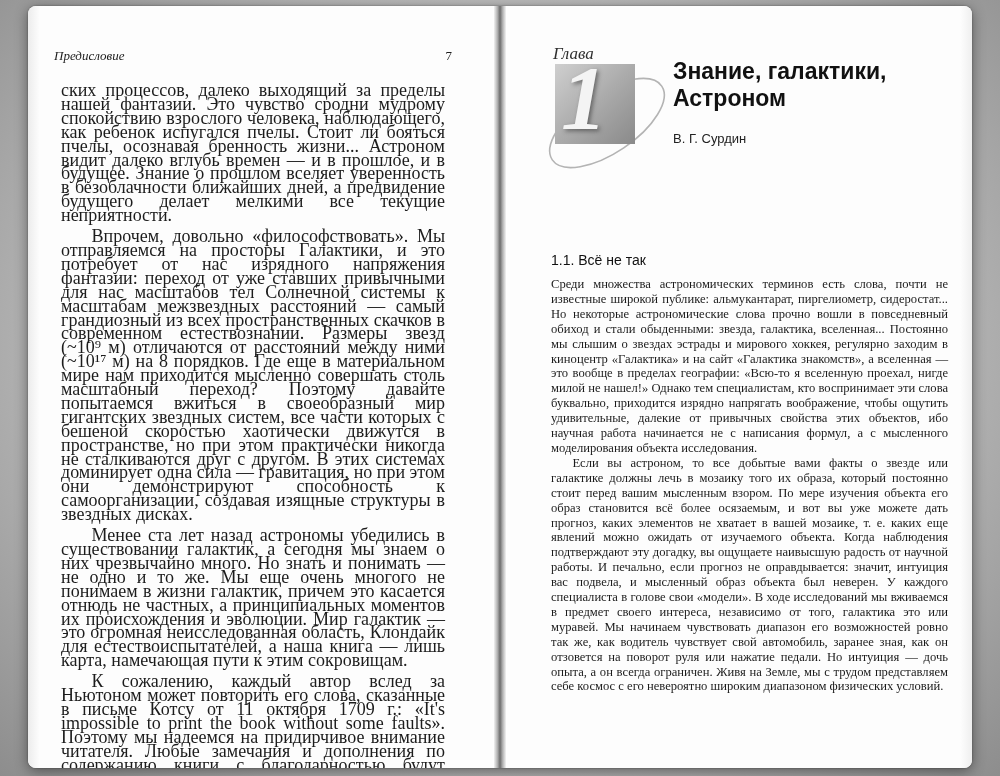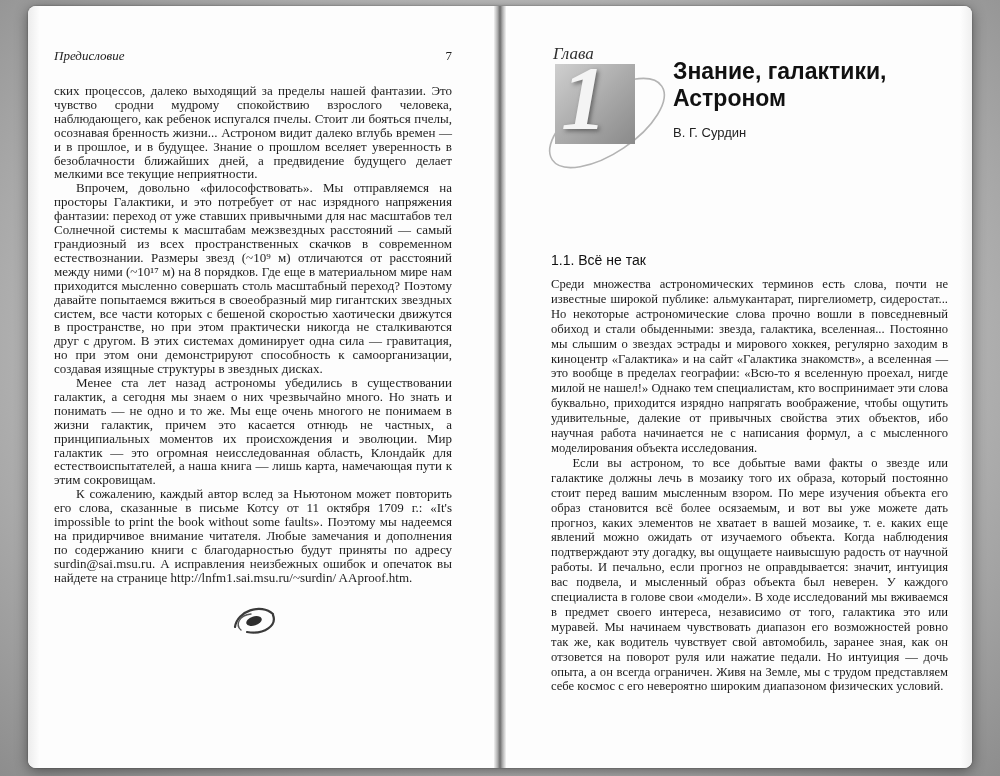--- a/index.html
+++ b/index.html
@@ -49,22 +49,22 @@
     justify-content: space-between;
     align-items: baseline;
     font-size: 13px;
     margin-bottom: 20px;
     color: #1c1c1c;
   }
   .running-head .rh-title { font-style: italic; }
   .running-head .rh-num   { font-style: normal; }
 
   .body-text p {
-    margin: 0;
-    font-size: 13px;
+    margin: 7px;
+    font-size: 18px;
     line-height: 13.9px;
     text-align: justify;
     text-indent: 1.7em;
   }
   .body-text p.noindent { text-indent: 0; }
 
   .galaxy-wrap {
     margin-top: 14px;
     text-align: center;
   }
@@ -115,21 +115,21 @@
   .title-block { padding-top: 14px; }
   .chapter-title {
     margin: 0;
     font-family: "Liberation Sans", sans-serif;
     font-weight: bold;
     font-size: 23px;
     line-height: 27px;
     color: #111;
   }
   .author {
-    margin-top: 13px;
+    margin-top: 19px;
     font-family: "Liberation Sans", sans-serif;
     font-size: 13px;
     color: #222;
   }
   .section-heading {
     margin: 58px 0 9px 0;
     font-family: "Liberation Sans", sans-serif;
     font-weight: normal;
     font-size: 14px;
     color: #111;

